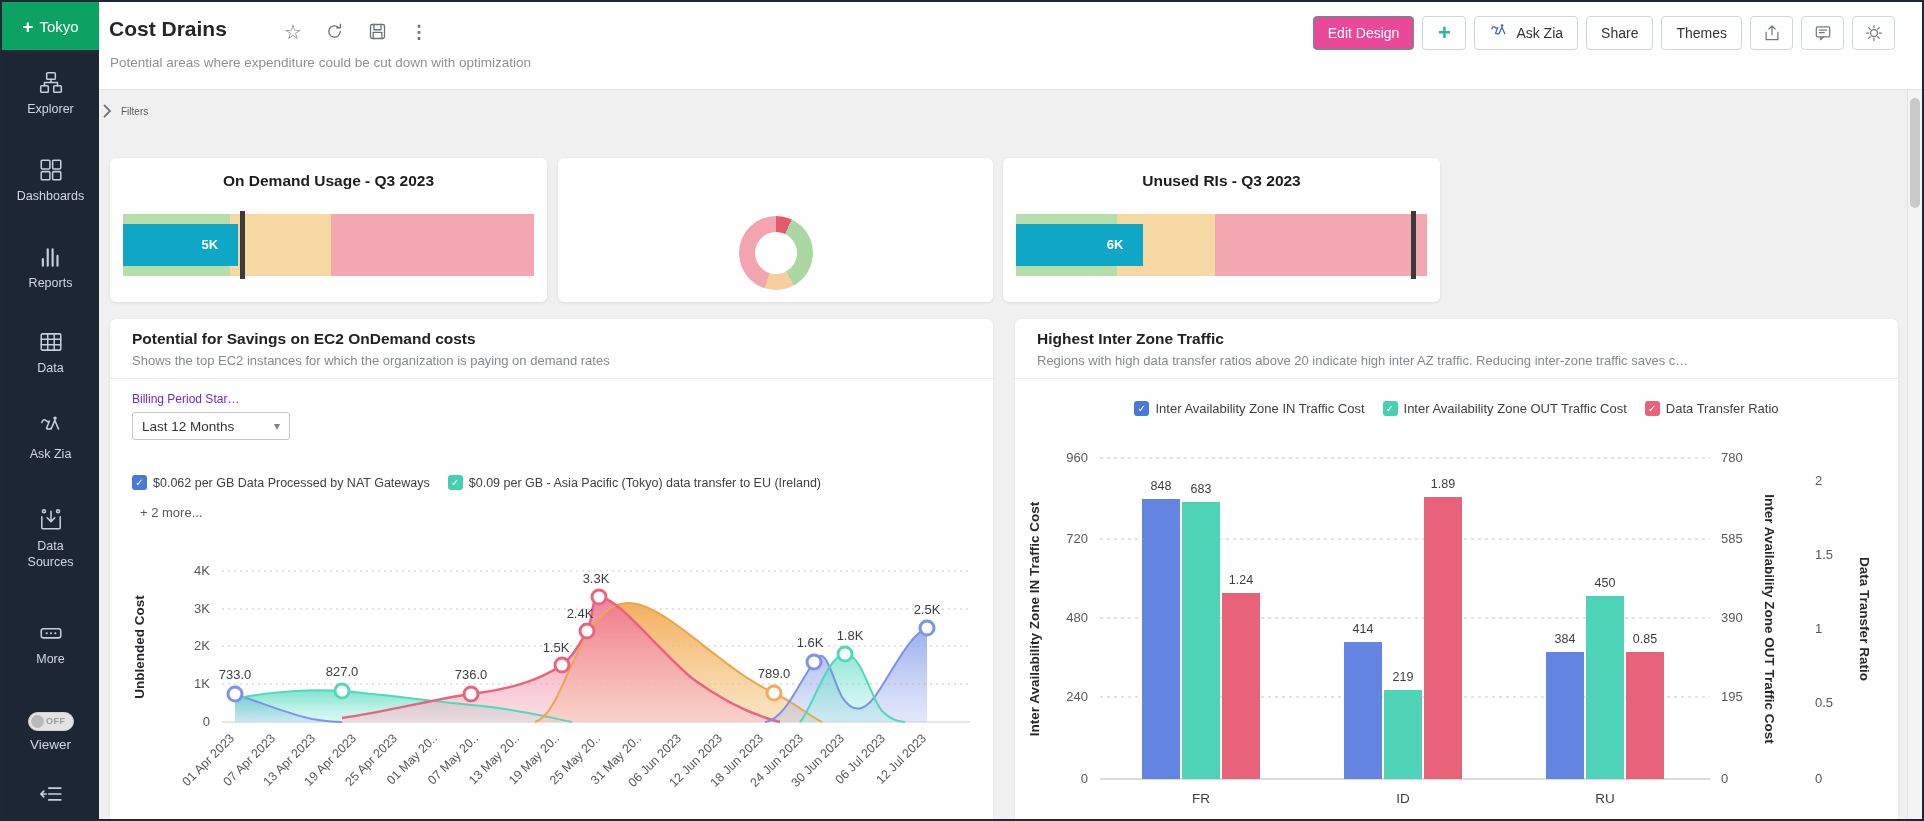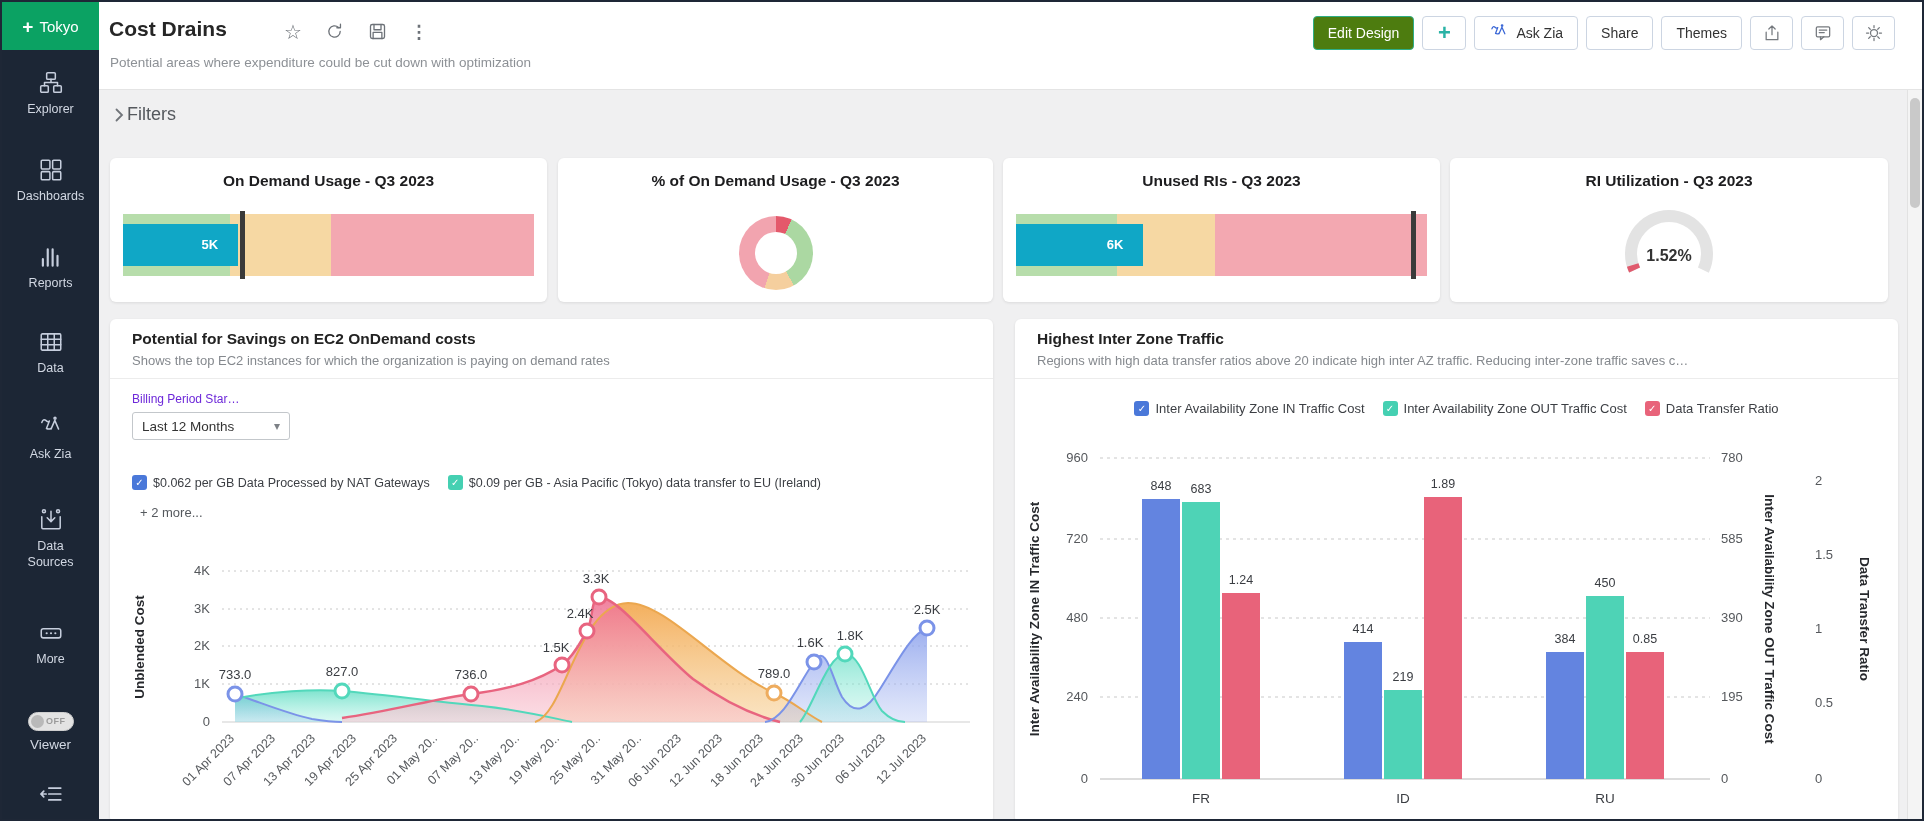--- a/index.html
+++ b/index.html
@@ -25,29 +25,29 @@
   
   .hdr{position:absolute;left:97px;top:0;right:0;height:88px;background:#fff;border-bottom:1px solid #e4e4e4}
   .hdr-title{position:absolute;left:10px;top:15px;font-size:21px;font-weight:bold;color:#262626}
   .hdr-icons{position:absolute;left:185px;top:19px;display:flex;gap:22px;align-items:center;color:#6d7278}
   .hdr-icons .uni{font-size:20px;line-height:1;cursor:pointer}
   .hdr-icons svg{width:21px;height:21px;stroke:#6d7278;fill:none;stroke-width:1.5;stroke-linecap:round;stroke-linejoin:round;cursor:pointer}
   .hdr-sub{position:absolute;left:11px;top:53px;font-size:13.5px;color:#8d9196}
   .hdr-actions{position:absolute;right:27px;top:14px;display:flex;gap:8px;align-items:center}
   .btn{height:34px;border:1px solid #ccd5e2;border-radius:4px;background:#fff;color:#333;font-size:14px;
     display:flex;align-items:center;justify-content:center;padding:0 14px;cursor:pointer;gap:7px;white-space:nowrap}
-  .btn-green{background:#4d7c0f;border-color:#2eae86;color:#fff}
+  .btn-green{background:#ec4899;border-color:#2eae86;color:#fff}
   .btn-plus{color:#2ab3a6;font-size:22px;font-weight:bold;width:44px;padding:0}
   .btn-icon{width:43px;padding:0}
   .btn-icon svg,.btn svg{width:20px;height:20px;stroke:#75797e;fill:none;stroke-width:1.5;stroke-linecap:round;stroke-linejoin:round}
   .btn .zia-svg{stroke:#3a67d6}
 
   
-  .filters-row{position:absolute;left:112px;top:102px;display:flex;align-items:center;gap:3px;
-    font-size:18px;color:#55595e;cursor:pointer}
+  .filters-row{position:absolute;left:100px;top:102px;display:flex;align-items:center;gap:9px;
+    font-size:10px;color:#55595e;cursor:pointer}
   .filters-row svg{width:10px;height:14px;stroke:#71757a;fill:none;stroke-width:1.8;stroke-linecap:round}
 
   .card{position:absolute;top:156px;height:144px;background:#fff;border-radius:6px;box-shadow:0 1px 3px rgba(0,0,0,.09)}
   .card-title{position:absolute;top:14px;left:0;width:100%;text-align:center;font-size:15.5px;font-weight:bold;color:#1d1d1f}
 
   .bullet{position:absolute;left:13px;right:13px;top:56px;height:62px}
   .bullet .band{position:absolute;top:0;height:100%}
   .bullet .measure{position:absolute;left:0;top:10px;height:42px;background:#10a7c6;color:#fff;
     font-size:13px;font-weight:bold;text-align:right;line-height:42px;padding-right:20px}
   .bullet .target{position:absolute;top:-3px;height:68px;width:5px;background:#3a3a3a}
@@ -240,45 +240,34 @@
     <div class="bullet">
       <div class="band" style="left:0;width:26%;background:#b7ddab"></div>
       <div class="band" style="left:26%;width:24.5%;background:#f6d8a3"></div>
       <div class="band" style="left:50.5%;width:49.5%;background:#f3a8b1"></div>
       <div class="measure" style="width:28%">5K</div>
       <div class="target" style="left:28.5%"></div>
     </div>
   </div>
 
   <div class="card" style="left:556px;width:435px">
-    <div class="card-title">% of On Demand Usage - Q3 2023</div>
     <div class="donut"></div>
   </div>
 
   <div class="card" style="left:1001px;width:437px">
     <div class="card-title">Unused RIs - Q3 2023</div>
     <div class="bullet">
       <div class="band" style="left:0;width:24.5%;background:#b7ddab"></div>
       <div class="band" style="left:24.5%;width:24%;background:#f6d8a3"></div>
       <div class="band" style="left:48.5%;width:51.5%;background:#f3a8b1"></div>
       <div class="measure" style="width:31%">6K</div>
       <div class="target" style="left:96%"></div>
     </div>
   </div>
 
-  <div class="card" style="left:1448px;width:438px">
-    <div class="card-title">RI Utilization - Q3 2023</div>
-    <div class="gauge-wrap">
-      <svg width="120" height="86" viewBox="0 0 120 86">
-        <path d="M 25.6 64.1 A 38 38 0 1 1 94.4 64.1" fill="none" stroke="#e3e3e3" stroke-width="12"></path>
-        <path d="M 25.6 64.1 A 38 38 0 0 1 23.7 59.1" fill="none" stroke="#e05a6d" stroke-width="12"></path>
-        <text x="60" y="55" text-anchor="middle" font-size="16" font-weight="bold" fill="#333">1.52%</text>
-      </svg>
-    </div>
-  </div>
 
   <section class="panel" style="left:108px;width:883px">
     <div class="panel-title">Potential for Savings on EC2 OnDemand costs</div>
     <div class="panel-sub">Shows the top EC2 instances for which the organization is paying on demand rates</div>
     <div class="panel-divider"></div>
 
     <div class="filter-label">Billing Period Star…</div>
     <div class="dropdown">
       <span>Last 12 Months</span>
       <span class="caret">▾</span>

